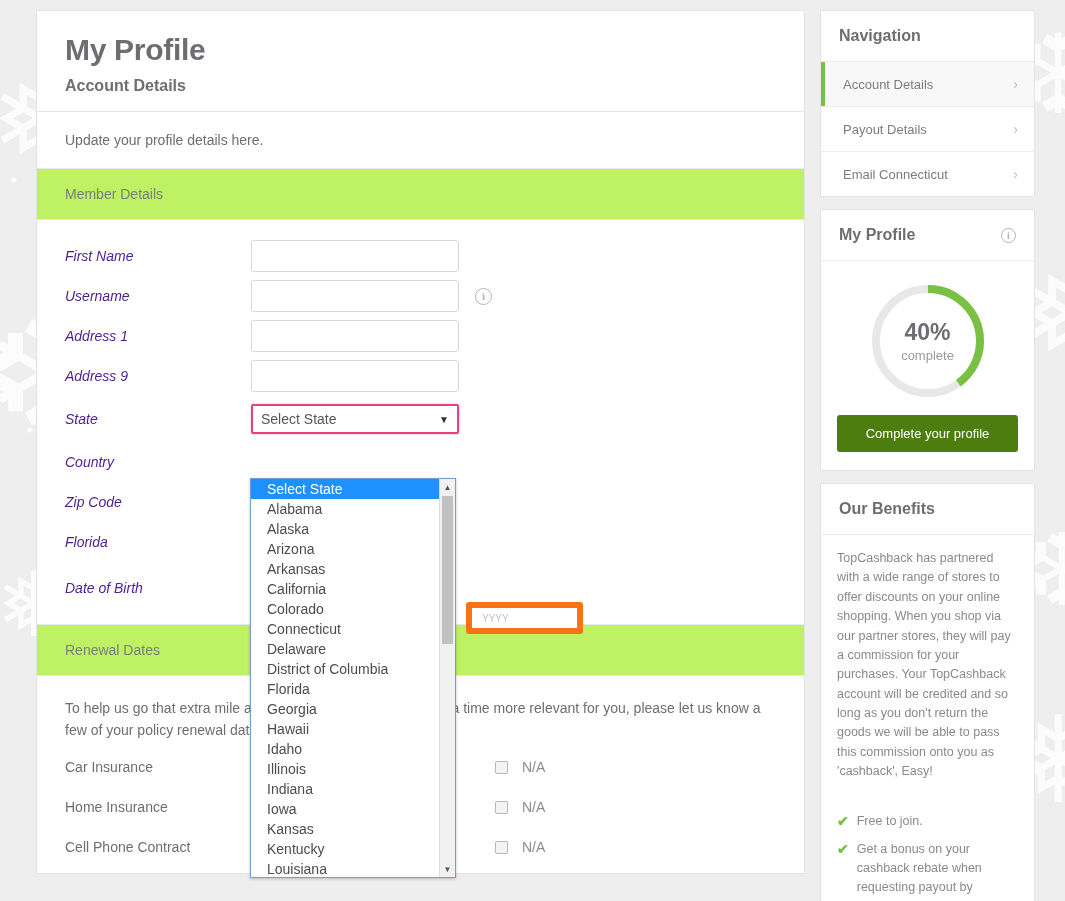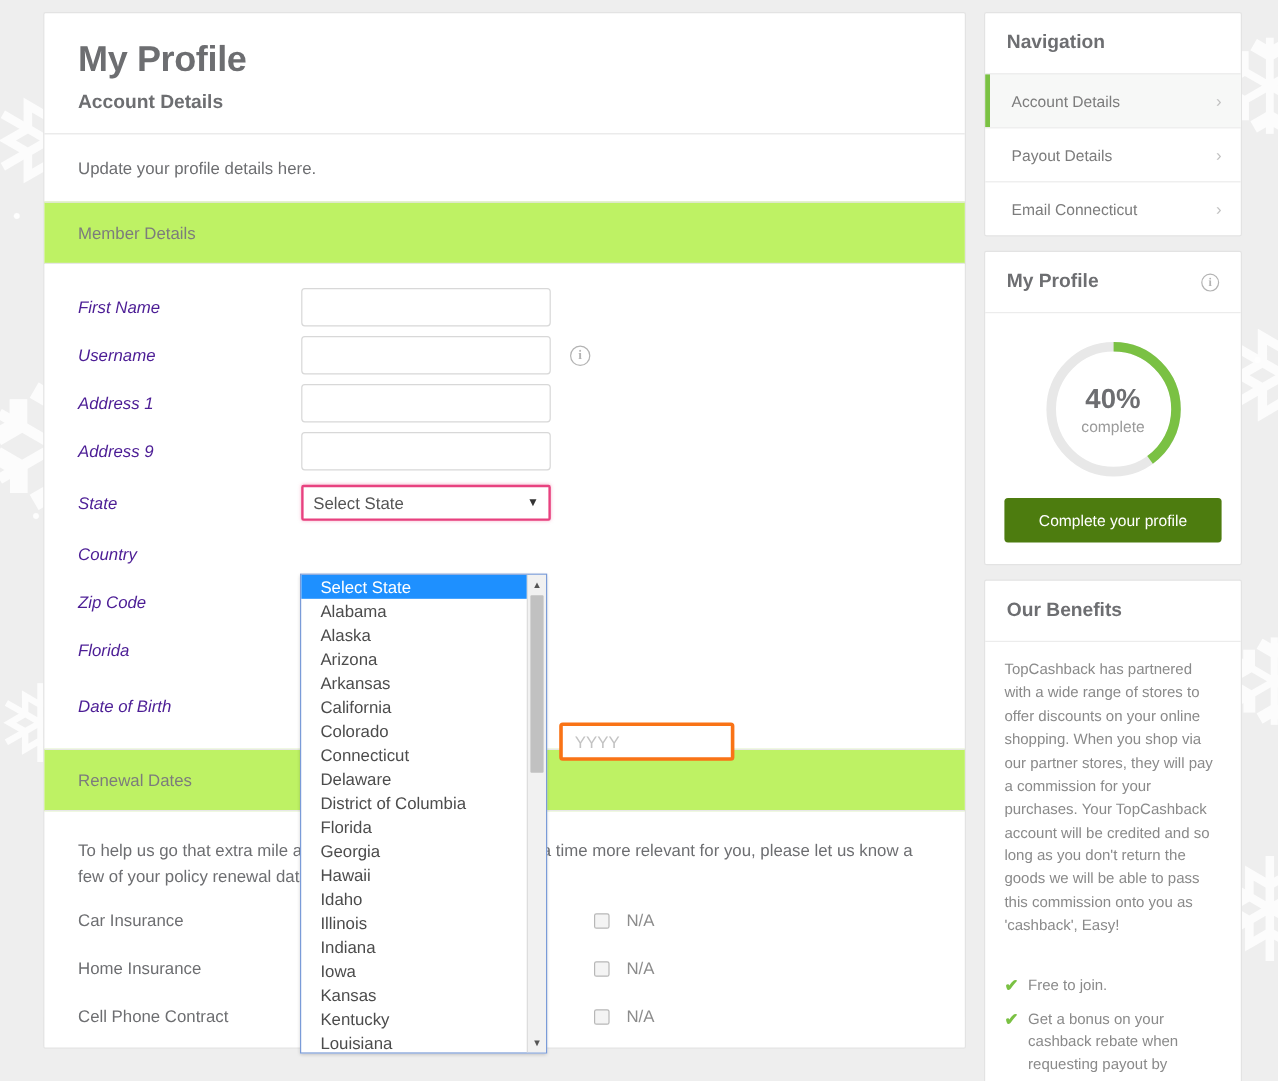--- a/index.html
+++ b/index.html
@@ -142,24 +142,24 @@
   .dd-arrow.up { top: 0; }
   .dd-arrow.down { bottom: 0; }
   .dd-thumb {
     position: absolute; left: 2px; right: 2px;
     top: 17px; height: 148px;
     background: #c1c1c1; border-radius: 1px;
   }
 
   .yyyy-input {
     position: absolute; left: 466px; top: 602px;
-    width: 146px; height: 32px;
-    border: 3px solid #f97316; border-radius: 3px;
+    width: 117px; height: 32px;
+    border: 6px solid #f97316; border-radius: 3px;
     font-family: "Liberation Sans", sans-serif;
-    font-size: 14px; padding: 0 10px; color: #6d6e71;
+    font-size: 10px; padding: 0 10px; color: #6d6e71;
     background: #fff; outline: none;
   }
   .yyyy-input::placeholder { color: #c3c3c3; }
 
   .renewal-text {
     padding: 22px 28px 6px 28px;
     font-size: 14px; color: #6d6e71; line-height: 1.55;
   }
   .chk-row {
     display: flex; align-items: center;

